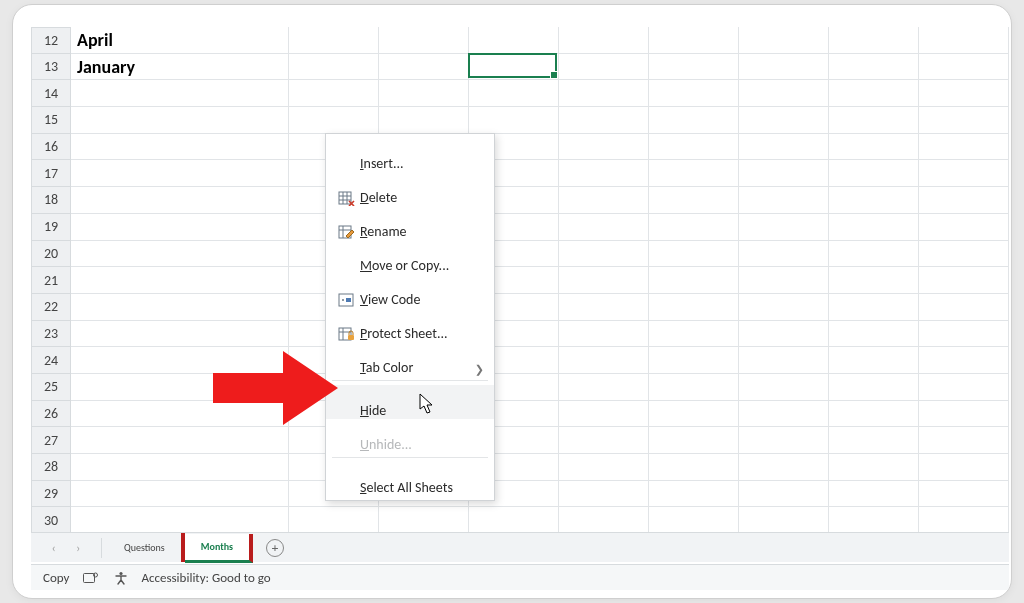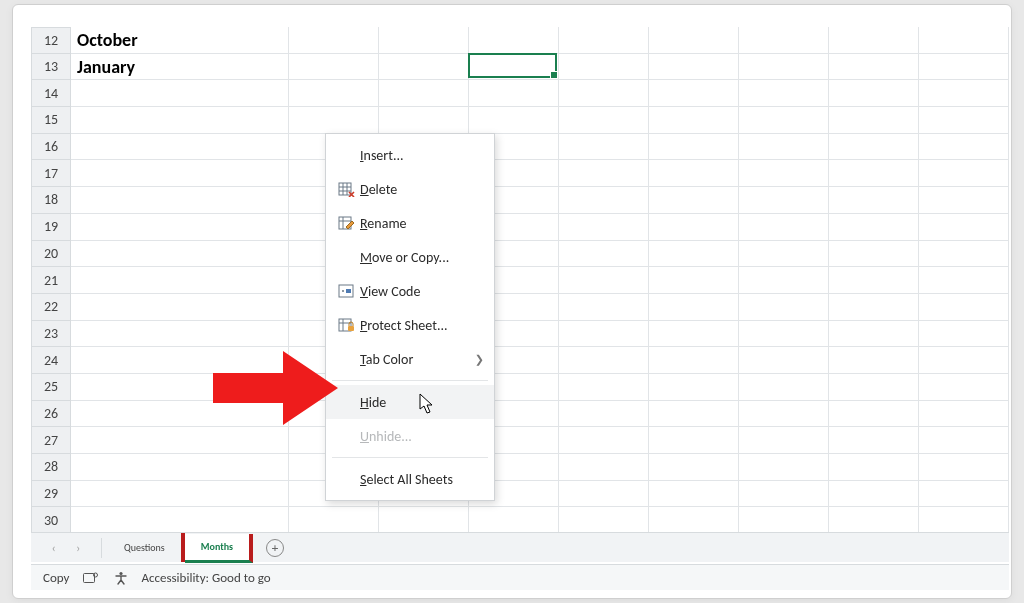--- a/index.html
+++ b/index.html
@@ -8,21 +8,21 @@
     background: #e8e8e8;
     width: 1024px;
     height: 603px;
     overflow: hidden;
     position: relative;
   }
   .app-frame {
     position: absolute;
     top: 4px; left: 12px; right: 12px; bottom: 4px;
     background: #ffffff;
-    border-radius: 6px;
+    border-radius: 20px;
     border: 1px solid #cfcfcf;
     overflow: hidden;
     box-shadow: 0 2px 8px rgba(0,0,0,.05);
   }
 
   
   .grid {
     display: flex;
     position: absolute;
     top: 22px; left: 18px; right: 2px;
@@ -170,21 +170,21 @@
     left:312px; top:128px;
     width:170px;
     background:#fff;
     border:1px solid #d0d3d6;
     box-shadow: 2px 3px 8px rgba(0,0,0,.15);
     padding:4px 0;
     z-index:20;
   }
   .cm-item {
     display:flex;
-    align-items:center;
+    align-items:flex-end;
     height:34px;
     padding: 0 10px 0 8px;
     font-size:14px;
     color:#2b2b2b;
     cursor:default;
   }
   .cm-item.hover { background:#f2f3f4; }
   .cm-item.disabled { color:#b6b8ba; }
   .cm-icon { width:26px; display:flex; justify-content:center; color:#5f6b76; }
   .cm-label { flex:1; }
@@ -233,21 +233,21 @@
         <div class="rowhdr">25</div>
         <div class="rowhdr">26</div>
         <div class="rowhdr">27</div>
         <div class="rowhdr">28</div>
         <div class="rowhdr">29</div>
         <div class="rowhdr">30</div>
       </div>
     <div class="cells" id="cellsarea">
       <div class="selection" id="selbox" style="top: 25.7px; left: 397px; width: 89px; height: 25.7px;"></div>
     <div class="row">
-          <div class="cell colA">October</div>
+          <div class="cell colA">April</div>
           <div class="cell colB"></div>
           <div class="cell colC"></div>
           <div class="cell colD"></div>
           <div class="cell colE"></div>
           <div class="cell colF"></div>
           <div class="cell colG"></div>
           <div class="cell colH"></div>
           <div class="cell colI"></div>
         </div>
         <div class="row">

